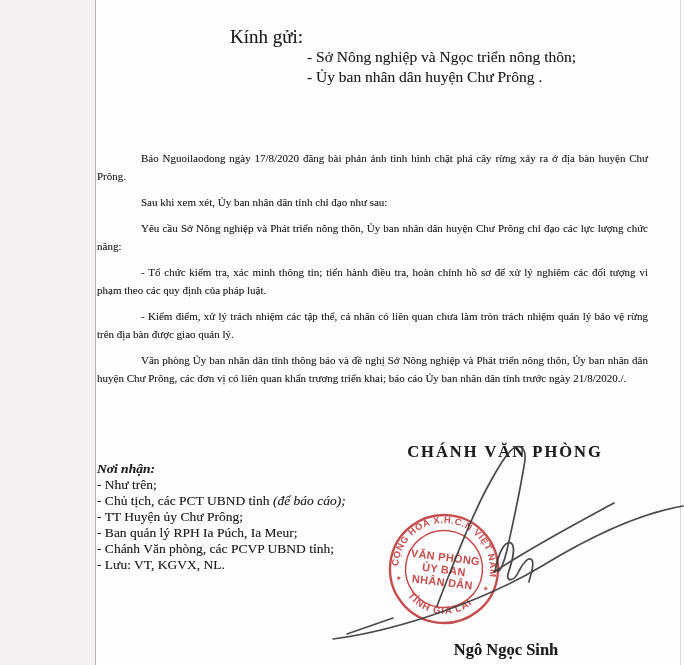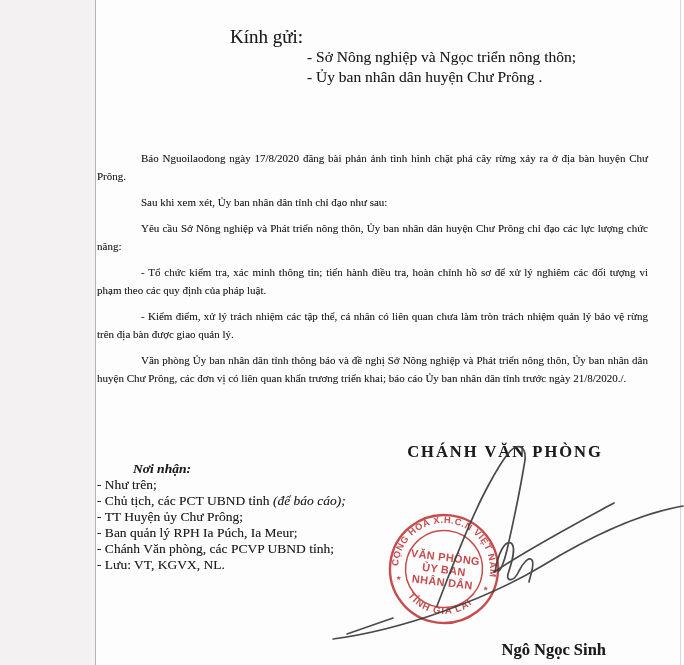--- a/index.html
+++ b/index.html
@@ -23,30 +23,30 @@
   .salutation { position: absolute; left: 222px; top: 26px; font-size: 19px; margin-left: 8px; }
   .recipients { position: absolute; left: 307px; top: 47px; font-size: 15.5px; line-height: 20px; }
 
   .body-text {
     position: absolute; left: 97px; top: 139px; width: 551px;
     font-size: 11px; line-height: 18px; text-align: justify; margin-top: 10px;
   }
   .body-text p { margin: 0 0 8px 0; text-indent: 44px; }
 
   .distribution { position: absolute; left: 97px; top: 461px; font-size: 13.5px; line-height: 16px; }
-  .dist-label { font-weight: bold; font-style: italic; padding-left: 36px; }
+  .dist-label { font-weight: bold; font-style: italic; }
 
   .sign-title {
     position: absolute; left: 398px; top: 442px; width: 214px;
     text-align: center; font-weight: bold; font-size: 16.5px;
     letter-spacing: 2px; white-space: nowrap;
   }
   .signer {
     position: absolute; left: 406px; top: 640px; width: 200px;
-    text-align: right; font-weight: bold; font-size: 16.5px;
+    text-align: center; font-weight: bold; font-size: 16.5px;
   }
 
   .seal {
     position: absolute; left: 387px; top: 512px; width: 114px; height: 114px;
     transform: rotate(7deg); opacity: 0.9;
   }
   .seal text { font-family: "Liberation Sans", "DejaVu Sans", sans-serif; font-weight: bold; }
 
   .signature-svg {
     position: absolute; left: 330px; top: 420px; width: 354px; height: 245px;

